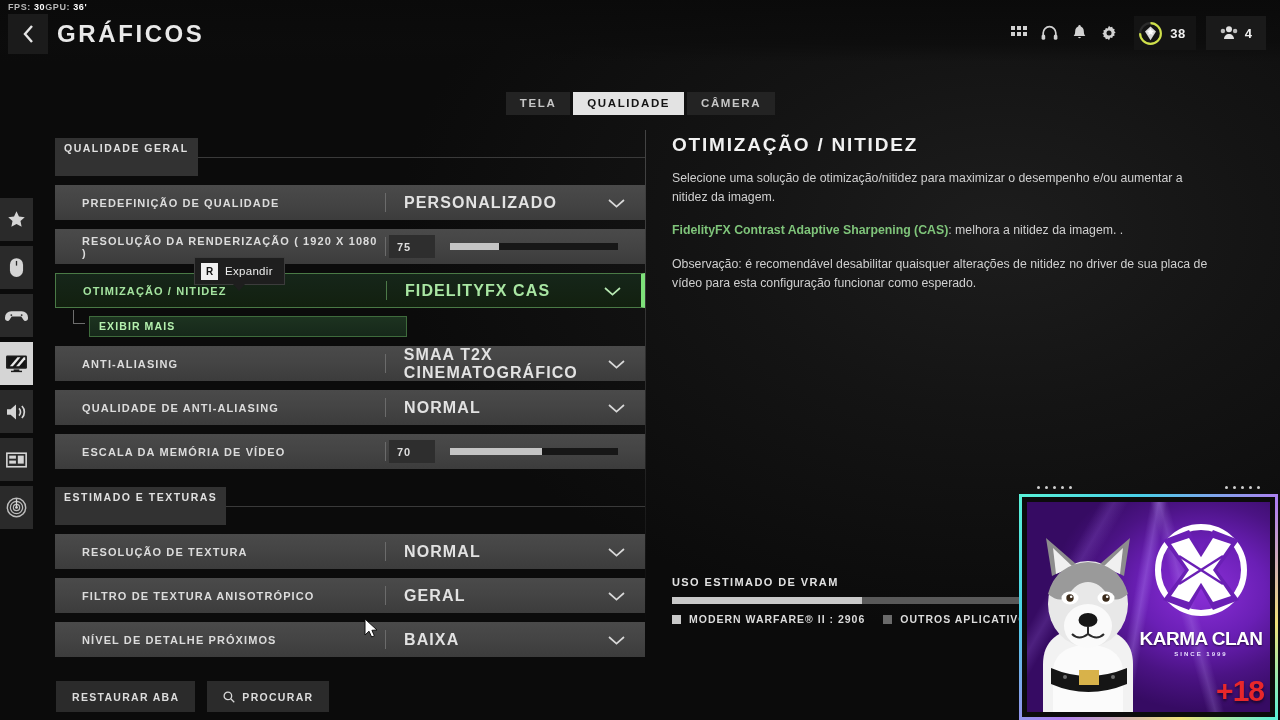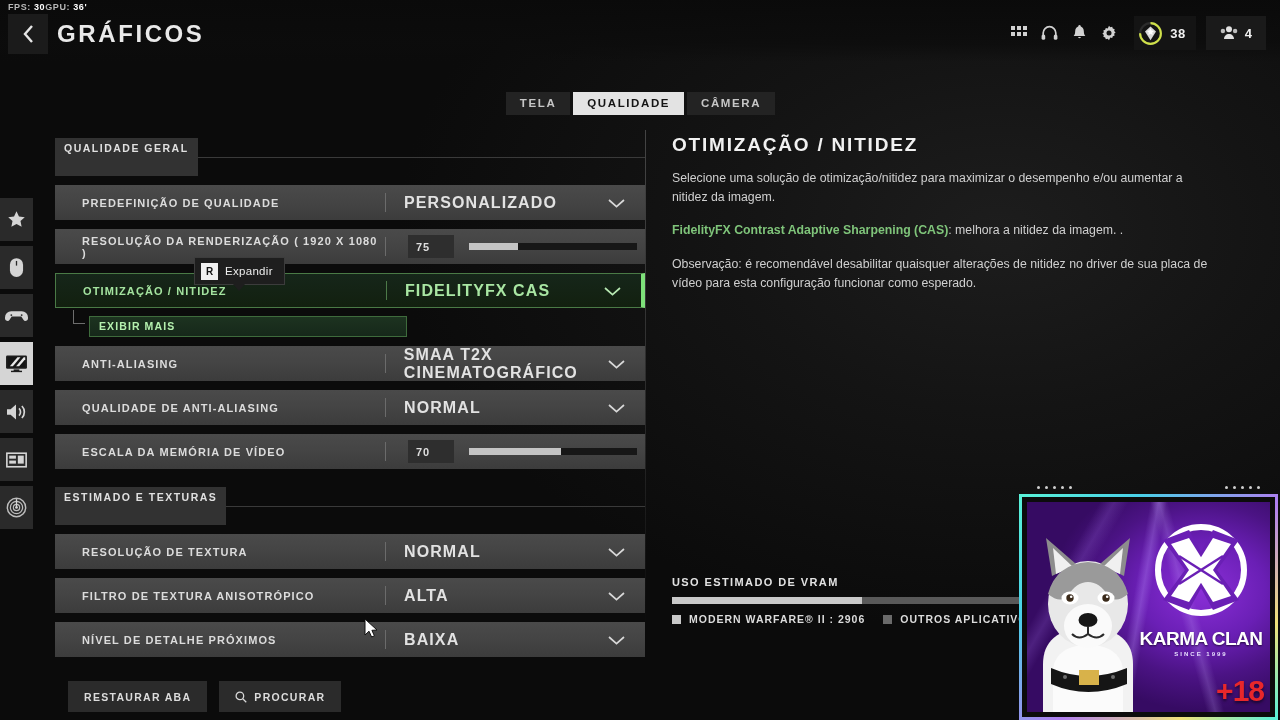--- a/index.html
+++ b/index.html
@@ -127,21 +127,21 @@
   }
   .row .rdiv { width: 1px; height: 19px; background: #6b6b6b; }
   .row .rvalue {
     padding-left: 18px; font-size: 16px; letter-spacing: 1.1px;
     color: #e2e2e2; font-weight: bold;
   }
   .row .chev { margin-left: auto; margin-right: 20px; }
 
   
   .row.slider .num {
-    width: 46px; height: 23px; margin-left: 22px;
+    width: 46px; height: 23px; margin-left: 3px;
     background: #2e2e2e; color: #dedede;
     font-size: 11px; font-weight: bold; letter-spacing: .8px;
     display: flex; align-items: center; padding-left: 8px;
   }
   .row.slider .track {
     position: relative; margin-left: 15px; width: 168px; height: 7px;
     background: #171717;
   }
   .row.slider .fill {
     position: absolute; left: 0; top: 0; bottom: 0;
@@ -235,21 +235,21 @@
   .vram-seg-a { background: #c9c9c9; }
   .vram-seg-b { background: #595959; }
   .vram-legend { display: flex; align-items: center; gap: 18px; }
   .lg { display: flex; align-items: center; gap: 8px; }
   .lg .sw { width: 9px; height: 9px; }
   .lg .sw.a { background: #c9c9c9; }
   .lg .sw.b { background: #6a6a6a; }
   .lg .tx { font-size: 10.5px; letter-spacing: 1px; font-weight: bold; color: #dcdcdc; }
 
   
-  .bottom-btns { position: absolute; left: 68px; top: 681px; display: flex; gap: 12px; }
+  .bottom-btns { position: absolute; left: 56px; top: 681px; display: flex; gap: 12px; }
   .bbtn {
     height: 31px; background: #2b2b2b; color: #dcdcdc;
     display: flex; align-items: center; gap: 7px; padding: 0 16px;
     font-size: 10.5px; letter-spacing: 1.3px; font-weight: bold;
     cursor: pointer;
   }
 
   
   .cam {
     position: absolute; left: 1019px; top: 494px;
@@ -536,21 +536,21 @@
       <span class="chev">
         <svg width="17" height="9" viewBox="0 0 17 9">
             <polyline points="1,1 8.5,7.6 16,1" fill="none" stroke="#d8d8d8" stroke-width="1.7"></polyline>
           </svg>
       </span>
     </div>
 
     <div class="row">
       <span class="rlabel">FILTRO DE TEXTURA ANISOTRÓPICO</span>
       <span class="rdiv"></span>
-      <span class="rvalue">ALTA</span>
+      <span class="rvalue">GERAL</span>
       <span class="chev">
         <svg width="17" height="9" viewBox="0 0 17 9">
             <polyline points="1,1 8.5,7.6 16,1" fill="none" stroke="#d8d8d8" stroke-width="1.7"></polyline>
           </svg>
       </span>
     </div>
 
     <div class="row">
       <span class="rlabel">NÍVEL DE DETALHE PRÓXIMOS</span>
       <span class="rdiv"></span>

